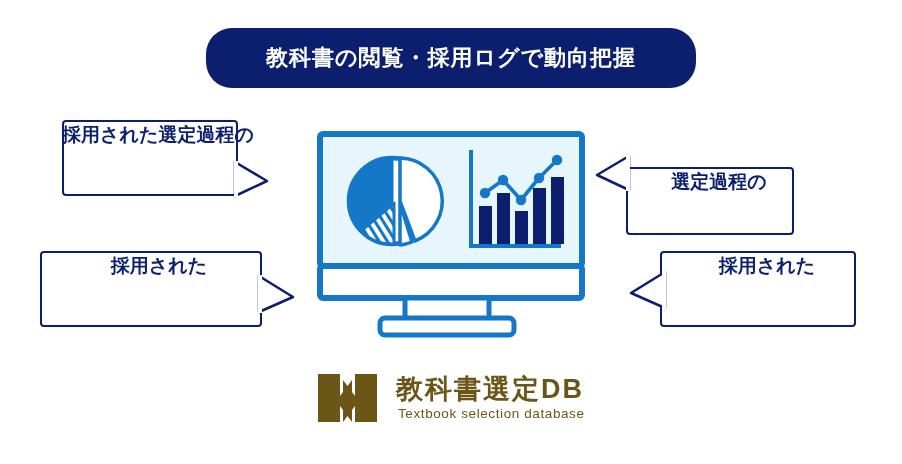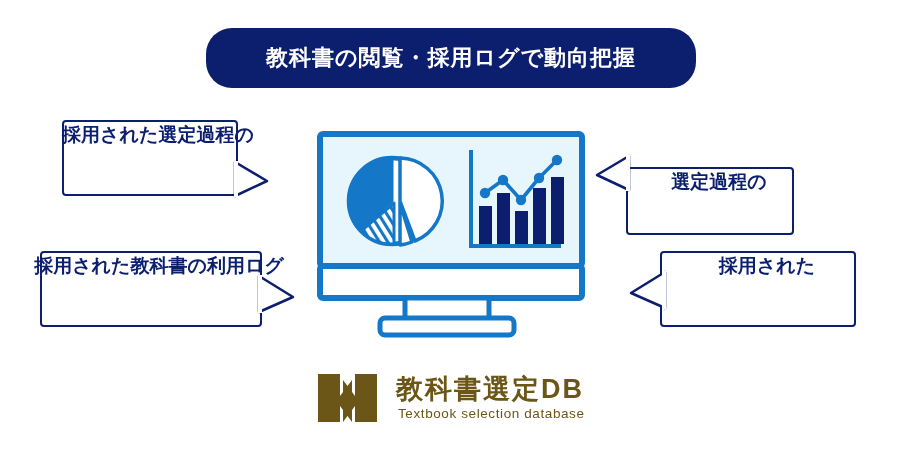--- a/index.html
+++ b/index.html
@@ -87,21 +87,20 @@
     <span class="ln">採用された</span>
     <span class="ln">選定過程の</span>
   </div>
   <svg class="tail" style="left:234px;top:158px;" width="36" height="42" viewBox="0 0 36 42">
     <polygon points="1,4 33,23 1,38" fill="#ffffff" stroke="#0b1f6e" stroke-width="2.5" stroke-linejoin="round"></polygon>
     <rect x="0" y="3" width="4" height="36" fill="#ffffff"></rect>
   </svg>
 
   <div class="callout left" id="callout-bot-left">
     <span class="ln">採用された</span>
-    <span class="ln">教科書の利用ログ</span>
   </div>
   <svg class="tail" style="left:258px;top:272px;" width="38" height="44" viewBox="0 0 38 44">
     <polygon points="1,4 35,25 1,40" fill="#ffffff" stroke="#0b1f6e" stroke-width="2.5" stroke-linejoin="round"></polygon>
     <rect x="0" y="3" width="4" height="38" fill="#ffffff"></rect>
   </svg>
 
   <div class="callout right" id="callout-top-right">
     <span class="ln">選定過程の</span>
   </div>
   <svg class="tail" style="left:594px;top:152px;" width="36" height="42" viewBox="0 0 36 42">

